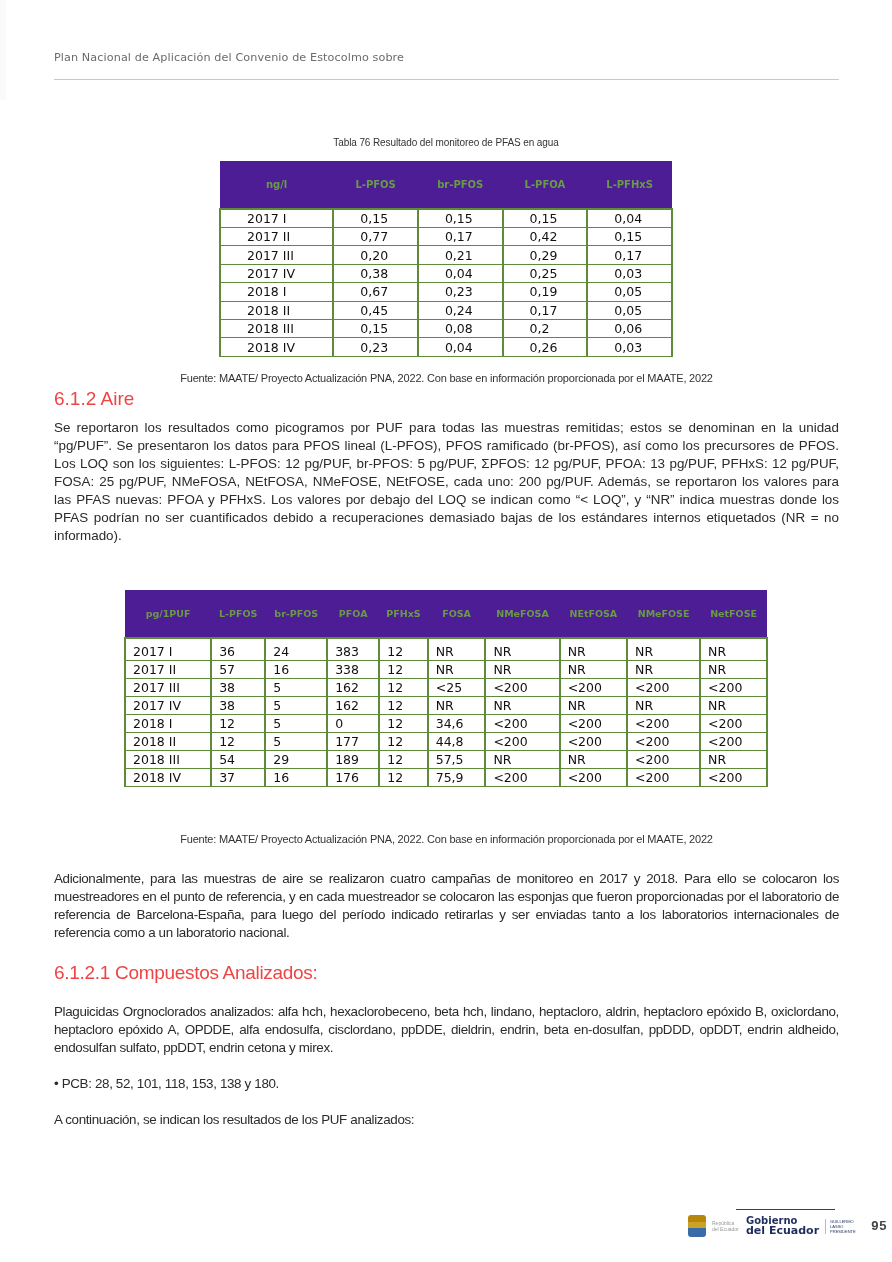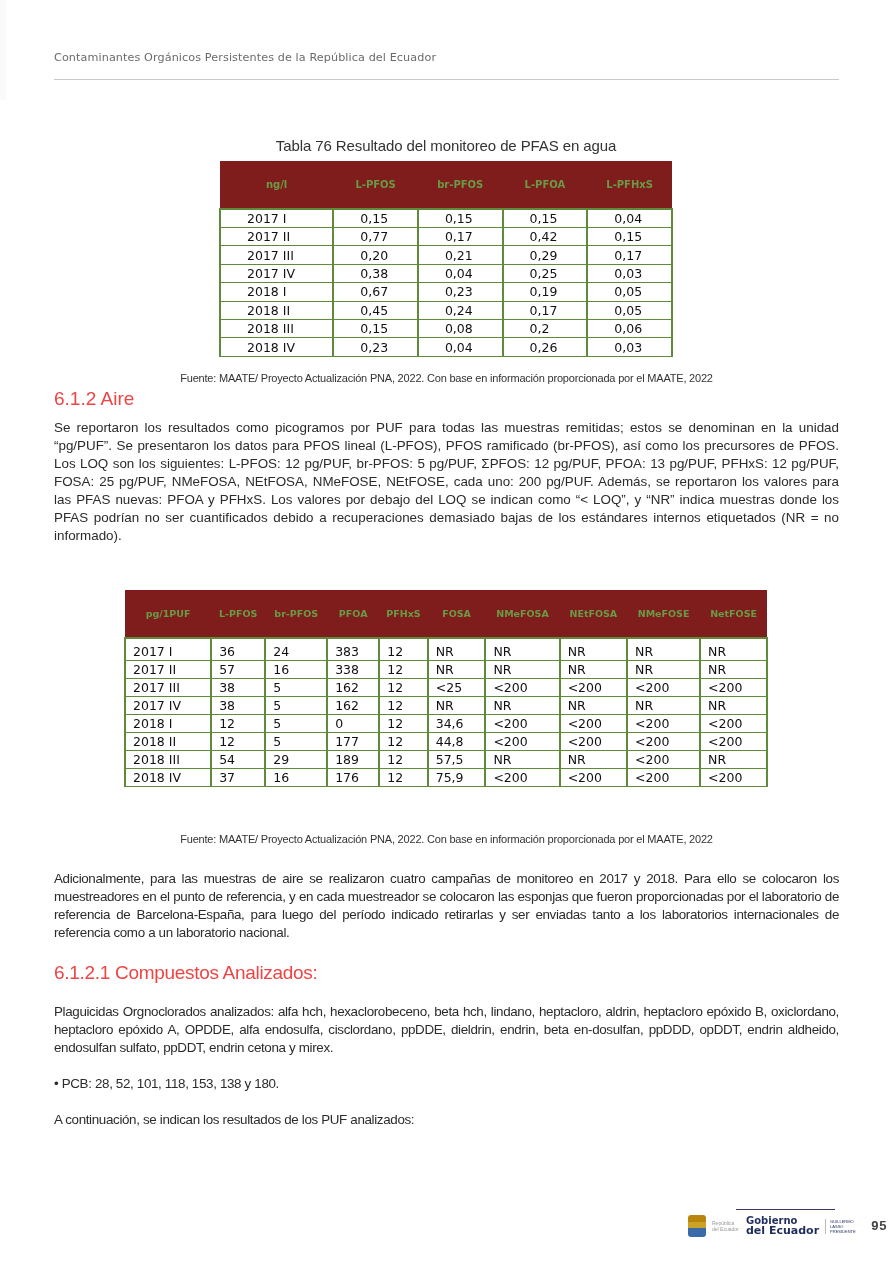--- a/index.html
+++ b/index.html
@@ -3,26 +3,26 @@
 <meta charset="utf-8">
 <style>
   * { box-sizing: border-box; margin: 0; padding: 0; }
   html, body { width: 892px; height: 1262px; background: #ffffff; overflow: hidden; }
   body { position: relative; font-family: "Liberation Sans", sans-serif; color: #333333; }
 
   .header { position: absolute; left: 54px; top: 52px; width: 785px; }
   .header .line { font-family: "DejaVu Sans", sans-serif; font-size: 11.2px; line-height: 12.5px; color: #6b6b6b; letter-spacing: 0.1px; }
   .header-rule { position: absolute; left: 54px; top: 79px; width: 785px; height: 1px; background: #c9c9c9; }
 
-  .caption { position: absolute; font-size: 15px; color: #333; text-align: center; letter-spacing: -0.1px; }
+  .caption { position: absolute; font-size: 10px; color: #333; text-align: center; letter-spacing: -0.1px; }
   .source { position: absolute; font-size: 11px; color: #333; text-align: center; letter-spacing: -0.2px; }
 
   table { border-collapse: collapse; font-family: "DejaVu Sans", sans-serif; }
   .tbl { position: absolute; }
-  .tbl thead th { background: #7f1d1d; color: #6a9a46; font-weight: bold; font-size: 10px; height: 48px; text-align: center; border: none; }
+  .tbl thead th { background: #4c1d95; color: #6a9a46; font-weight: bold; font-size: 10px; height: 48px; text-align: center; border: none; }
   .tbl tbody td { font-size: 12.5px; color: #111; height: 18.4px; line-height: 17px; border-left: 2px solid #5e8a3a; border-bottom: 1px solid #5e8a3a; padding: 0 4px; }
   .tbl tbody tr:first-child td { border-top: 2px solid #5e8a3a; }
   .tbl tbody td:last-child { border-right: 2px solid #5e8a3a; }
 
   #t76 { left: 219px; top: 161px; width: 454px; }
   #t76 tbody td { text-align: left; padding-left: 26px; }
   #t76 tbody td:first-child { padding-left: 26px; }
 
   #t77 { left: 124px; top: 590px; width: 644px; }
   #t77 thead th { font-size: 9.5px; }
@@ -42,21 +42,21 @@
   .lasso { font-size: 4px; color: #1e2d5c; width: 34px; line-height: 5px; border-left: 1px solid #bbb; padding-left: 4px; }
   .pagenum { font-family: Liberation Mono, monospace; font-weight: bold; font-size: 13px; color: #444; margin-left: 6px; }
   .side-mark { position: absolute; left: 0; top: 0; width: 6px; height: 100px; background: #fafafa; }
 </style>
 </head>
 <body>
 
 <div class="side-mark"></div>
 
 <div class="header">
-  <div class="line">Contaminantes Orgánicos Persistentes de la República del Ecuador</div>
+  <div class="line">Plan Nacional de Aplicación del Convenio de Estocolmo sobre</div>
 </div>
 <div class="header-rule"></div>
 
 <div class="caption" style="left:219px; top:137px; width:454px;">Tabla 76 Resultado del monitoreo de PFAS en agua</div>
 <table class="tbl" id="t76">
   <thead>
       <tr id="t76-head">
         <th>ng/l</th>
         <th>L-PFOS</th>
         <th>br-PFOS</th>

